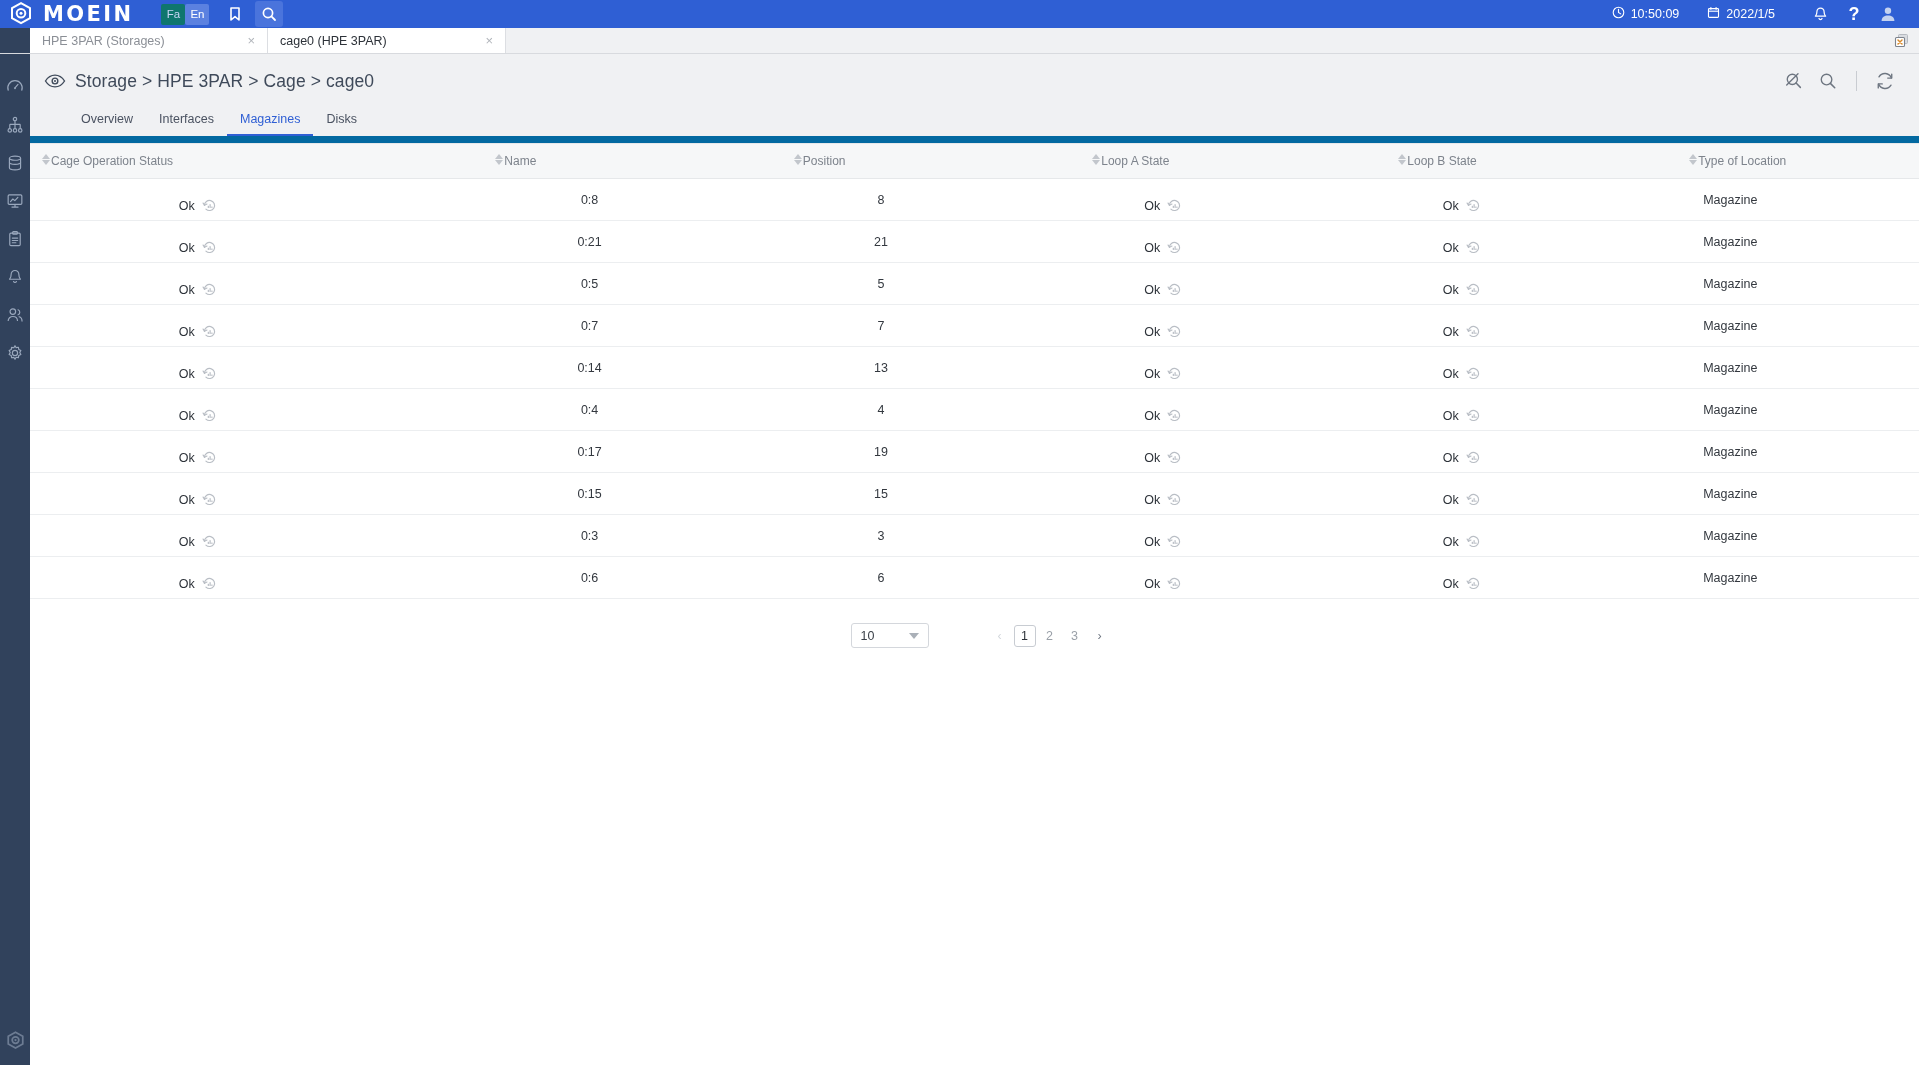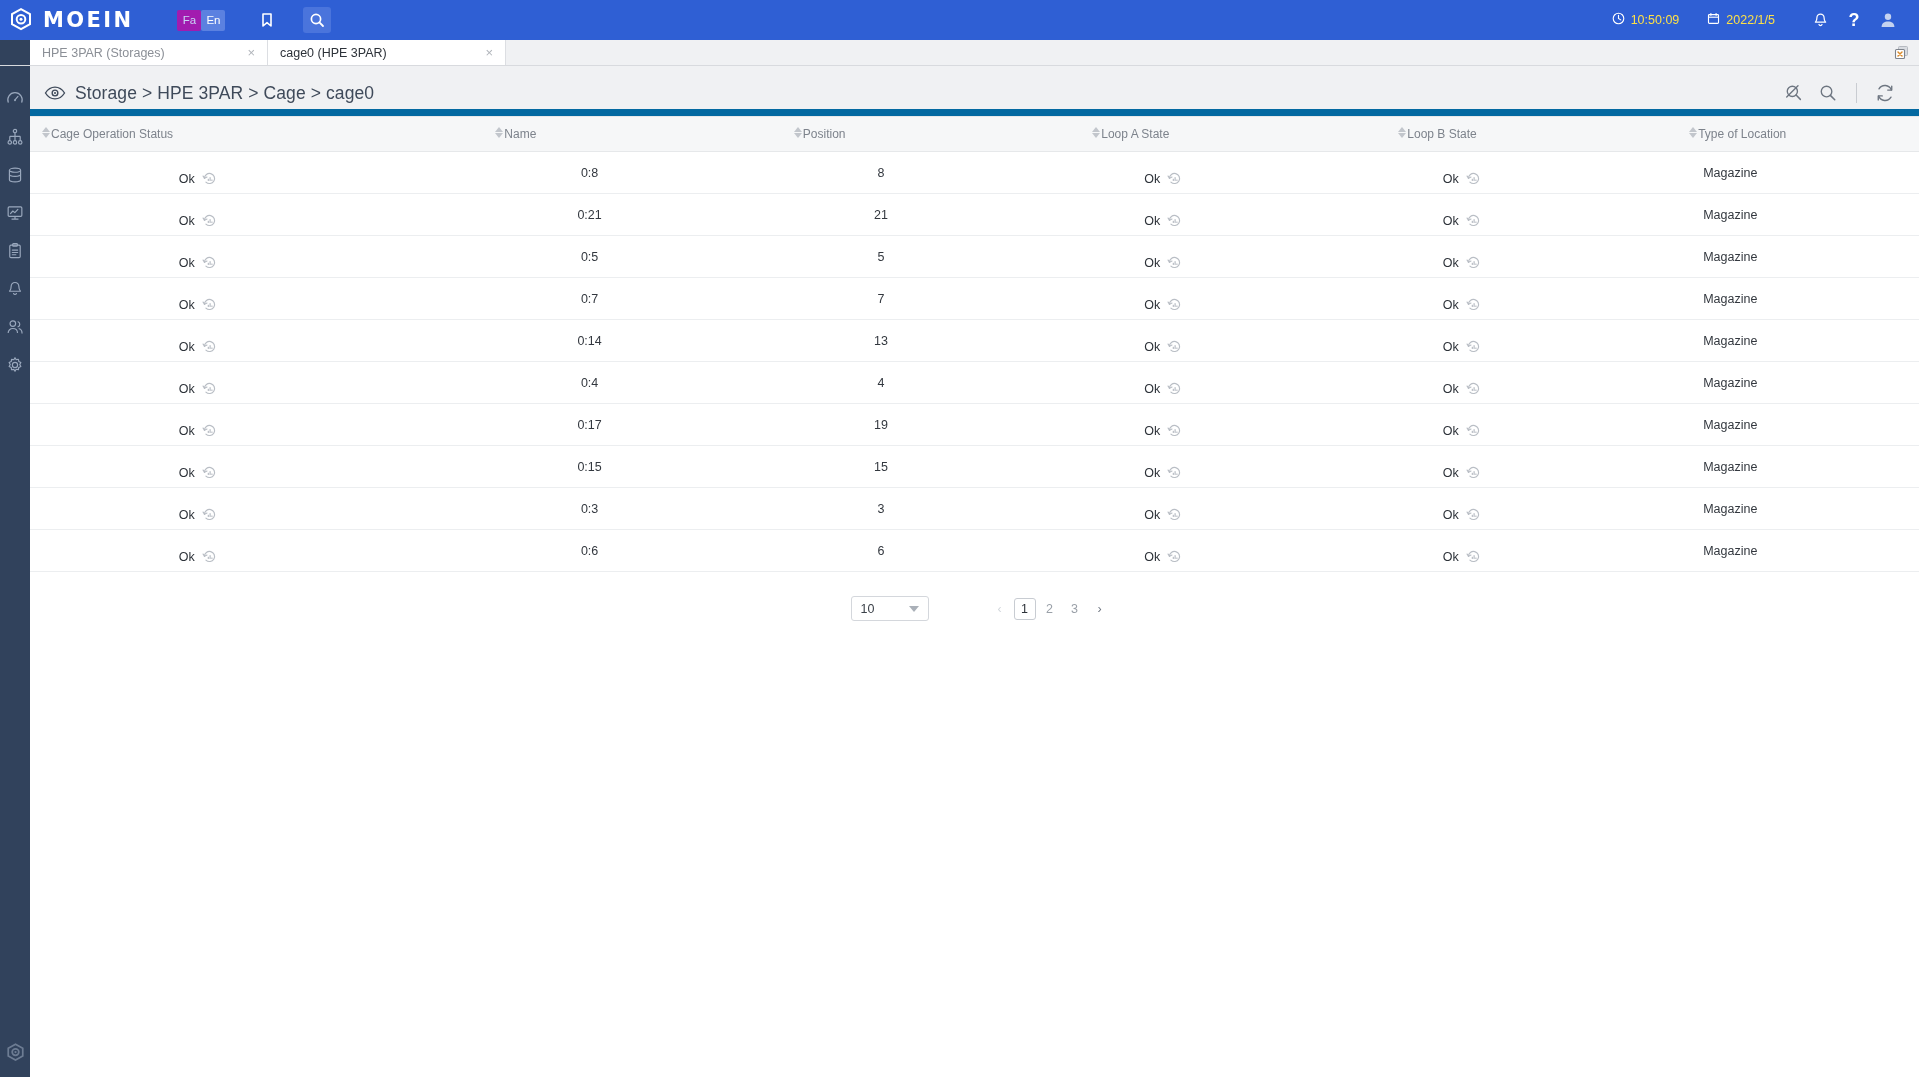--- a/index.html
+++ b/index.html
@@ -5,51 +5,50 @@
   * { box-sizing: border-box; margin: 0; padding: 0; }
   html, body {
     width: 1919px; height: 1078px;
     font-family: "Liberation Sans", sans-serif;
     background: #ffffff;
     overflow: hidden;
   }
 
   
   .topbar {
-    height: 40px; background: #2f5fd4;
+    height: 28px; background: #2f5fd4;
     display: flex; align-items: center;
     padding: 0 14px 0 8px;
     color: #fff;
-    gap: 16px;
   }
   .brand { display: flex; align-items: center; gap: 9px; margin-right: 28px; }
   .brand-mark { width: 26px; height: 26px; display: block; }
   .brand-text {
     font-size: 21px; font-weight: 700; letter-spacing: 2.4px;
     font-family: "DejaVu Sans", sans-serif;
   }
   .lang-group { display: flex; margin-right: 12px; }
   .lang-btn {
     width: 24px; height: 21px; font-size: 11.5px;
     display: flex; align-items: center; justify-content: center;
-    color: #c8d6f5; background: #a21caf; cursor: pointer;
+    color: #c8d6f5; background: #0f766e; cursor: pointer;
     border-radius: 2px;
   }
   .lang-btn.active { background: #5b81e0; color: #ffffff; }
   .icon-btn {
     width: 28px; height: 26px; display: flex; align-items: center;
     justify-content: center; cursor: pointer; border-radius: 3px;
     margin-right: 6px;
   }
   .icon-btn.filled { background: #4a74dc; }
   .topbar-spacer { flex: 1; }
   .topbar-right { display: flex; align-items: center; gap: 0; }
   .tb-info {
     display: flex; align-items: center; gap: 6px;
-    font-size: 12.5px; color: #fde047; margin-right: 28px;
+    font-size: 12.5px; color: #ffffff; margin-right: 28px;
     white-space: nowrap;
     justify-content: center;
   }
   .tb-icon-only {
     width: 34px; height: 34px; display: flex; align-items: center;
     justify-content: center; cursor: pointer;
   }
 
   
   .tabstrip {
@@ -408,20 +407,26 @@
             <svg width="20" height="20" viewBox="0 0 22 22">
               <path d="M18 7.6A7.6 7.6 0 0 0 4.4 6.4" fill="none" stroke="#6e7681" stroke-width="1.5" stroke-linecap="round"></path>
               <path d="M4 14.4A7.6 7.6 0 0 0 17.6 15.6" fill="none" stroke="#6e7681" stroke-width="1.5" stroke-linecap="round"></path>
               <path d="M18.4 3.4v4.4h-4.4" fill="none" stroke="#6e7681" stroke-width="1.5" stroke-linecap="round" stroke-linejoin="round"></path>
               <path d="M3.6 18.6v-4.4h4.4" fill="none" stroke="#6e7681" stroke-width="1.5" stroke-linecap="round" stroke-linejoin="round"></path>
             </svg>
           </div>
         </div>
       </div>
 
+      <div class="tabs-row">
+        <div class="ptab">Overview</div>
+        <div class="ptab">Interfaces</div>
+        <div class="ptab active">Magazines</div>
+        <div class="ptab">Disks</div>
+      </div>
     </div>
 
     <div class="table-area">
       <table>
         <colgroup>
           <col class="col-status">
             <col class="col-name">
             <col class="col-pos">
           <col class="col-loopa">
             <col class="col-loopb">

